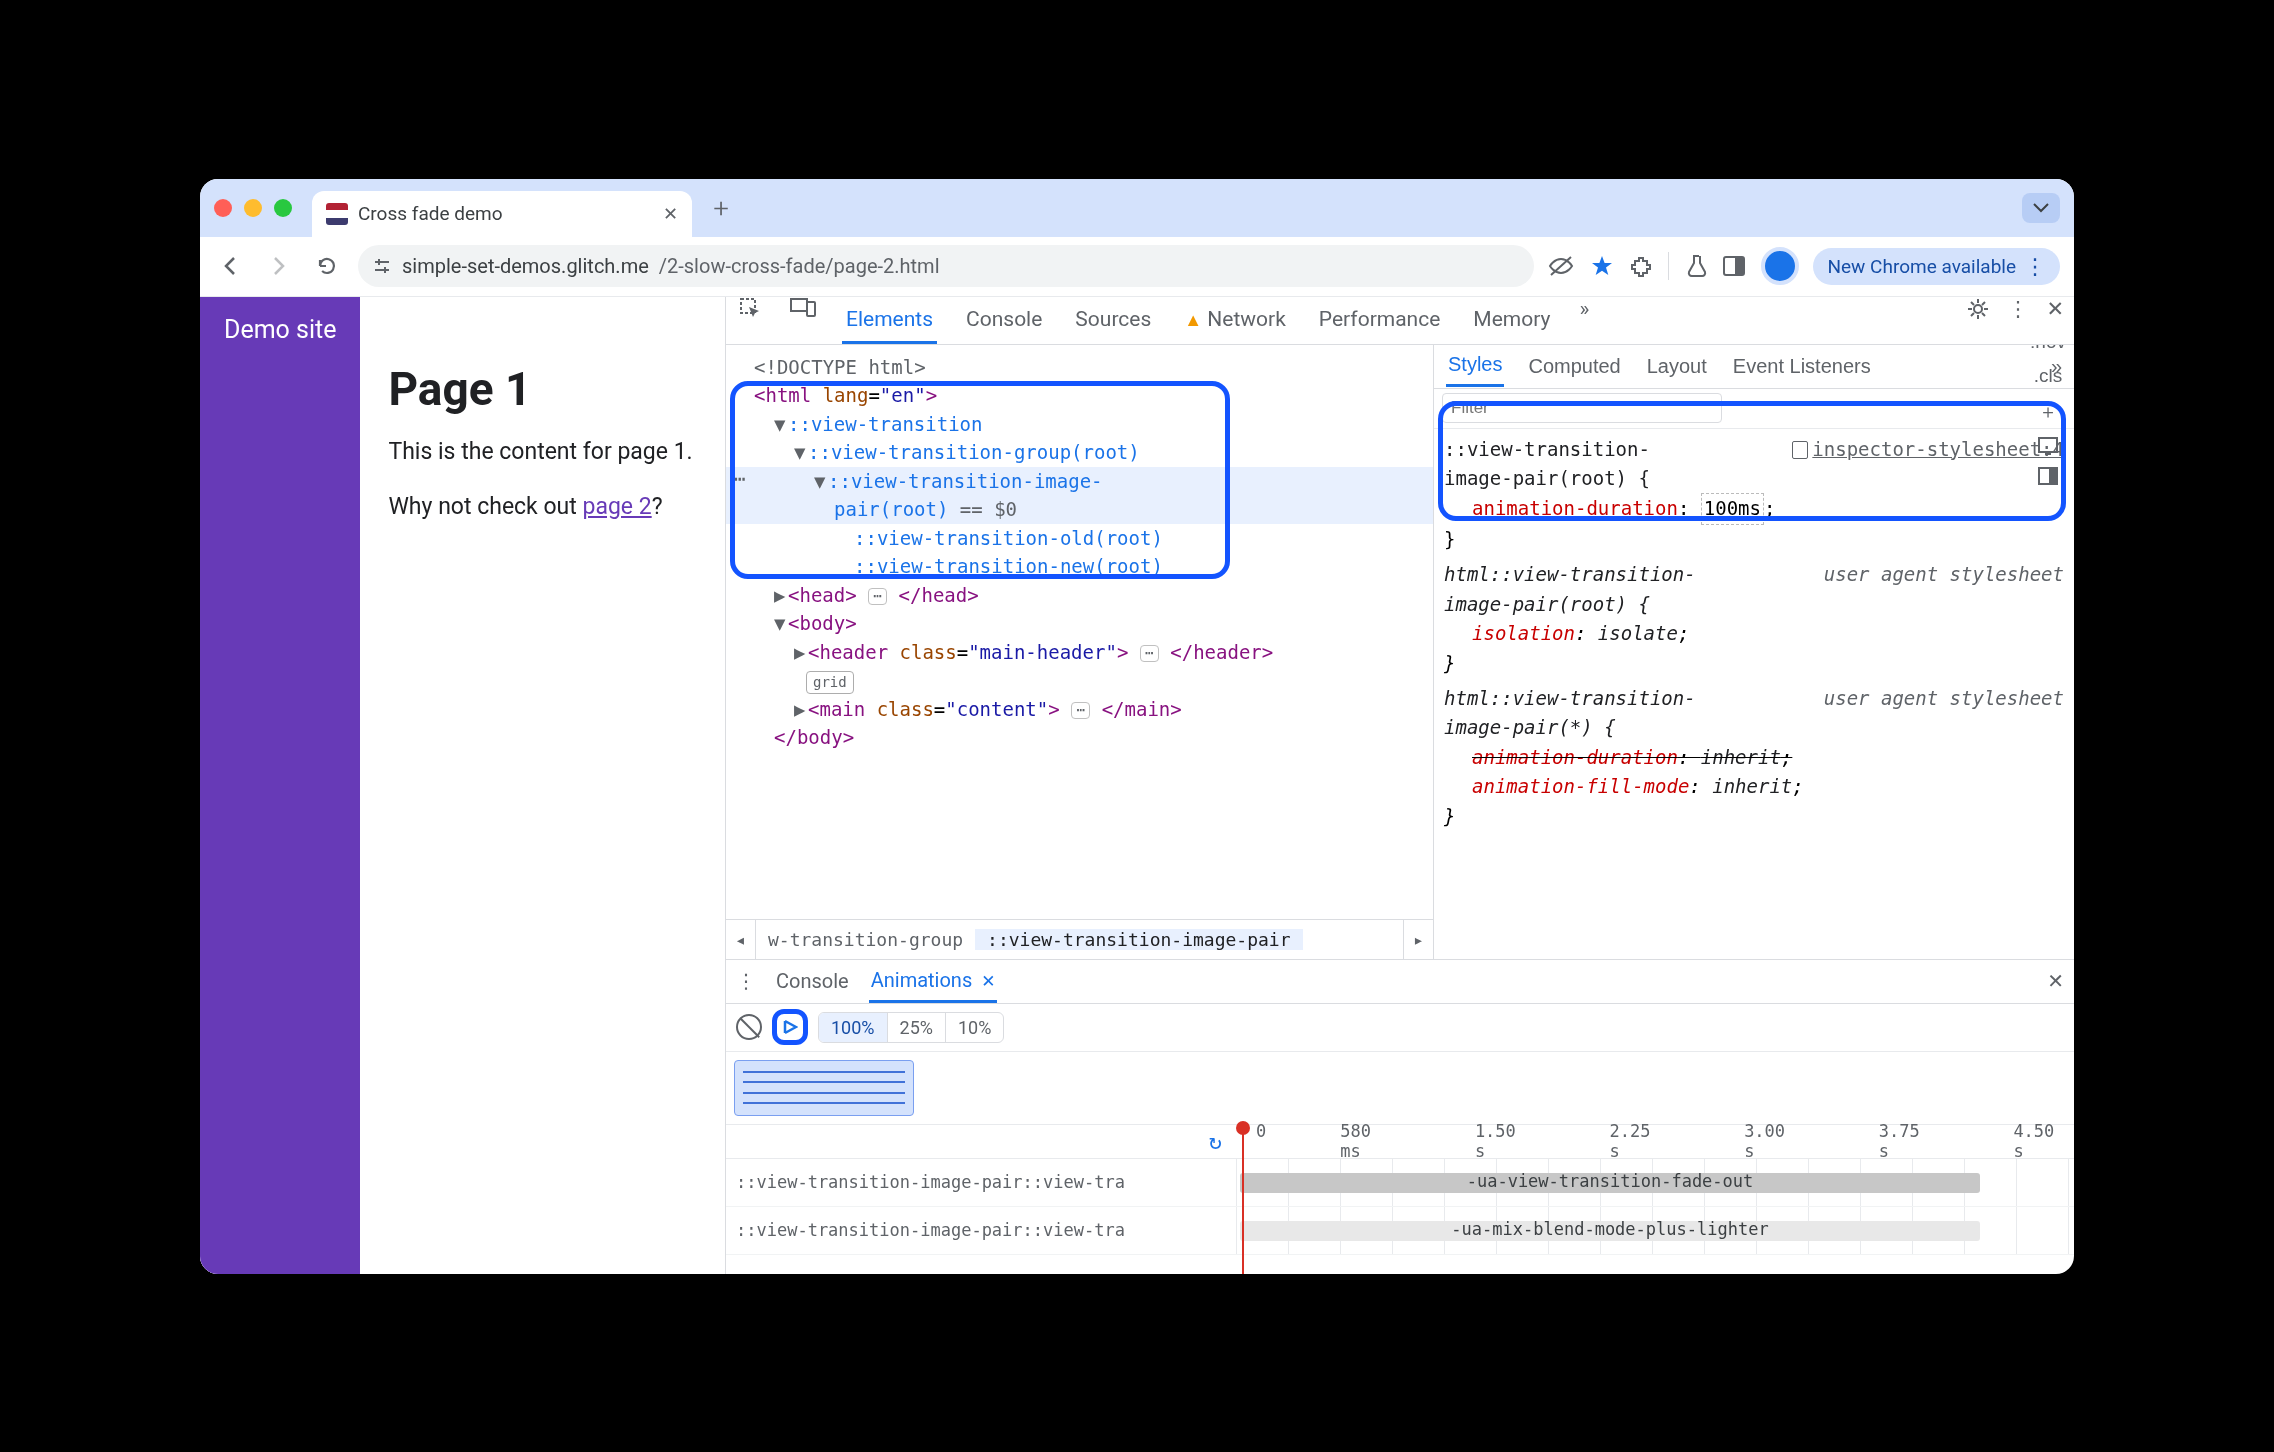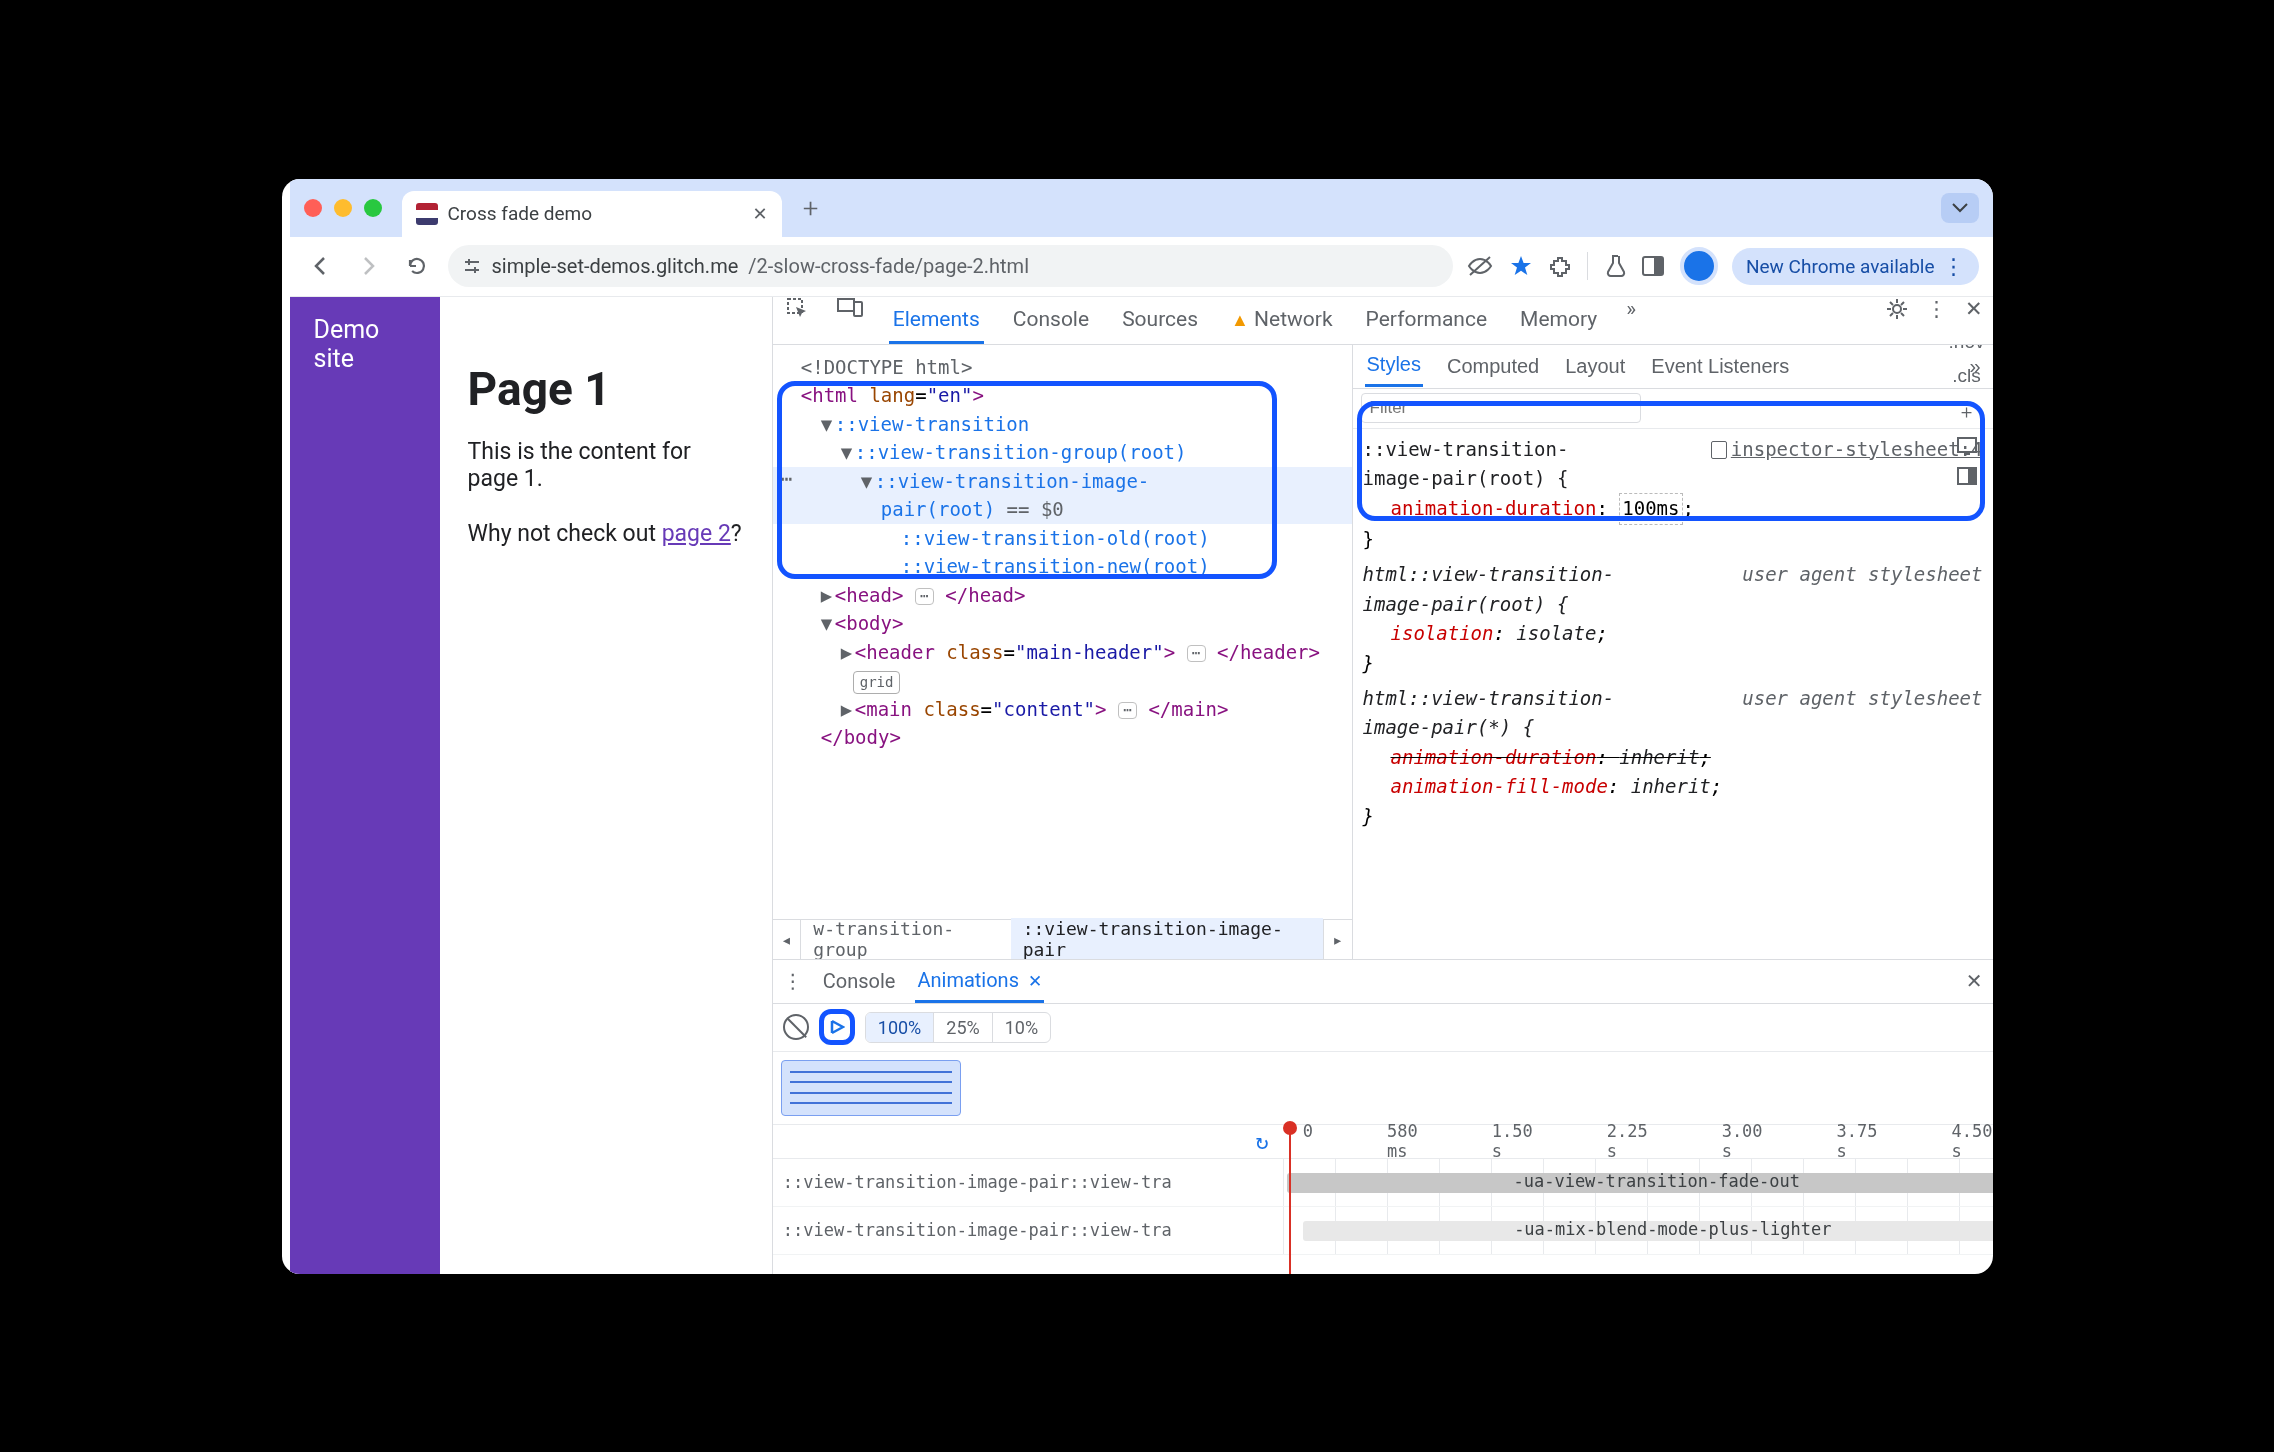--- a/index.html
+++ b/index.html
@@ -7,29 +7,28 @@
     margin: 0;
     background: #000;
     font-family: -apple-system, BlinkMacSystemFont, "Segoe UI", Roboto, sans-serif;
     width: 2274px;
     height: 1452px;
     display: flex;
     align-items: center;
     justify-content: center;
   }
   .window {
-    width: 1711px;
+    width: 1874px;
     height: 1095px;
     background: #fff;
     border-radius: 18px;
     overflow: hidden;
     display: flex;
     flex-direction: column;
     box-shadow: 0 40px 80px rgba(0,0,0,.45);
-    padding-left: 8px;
   }
   
   .tabstrip {
     background: #d4e2fc;
     height: 58px;
     display: flex;
     align-items: center;
     padding: 0 14px;
     gap: 10px;
   }
@@ -413,21 +412,21 @@
               <div class="name">::view-transition-image-pair::view-tra</div>
               <div class="track">
                   <div class="bar" style="left:4px;width:740px;">
                     <span class="lbl">-ua-view-transition-fade-out</span>
                   </div>
                 </div>
             </div>
             <div class="tl-row">
               <div class="name">::view-transition-image-pair::view-tra</div>
               <div class="track">
-                  <div class="bar" style="left:20px;width:740px;background:#e8e8e8;">
+                  <div class="bar" style="left:4px;width:740px;background:#e8e8e8;">
                     <span class="lbl">-ua-mix-blend-mode-plus-lighter</span>
                   </div>
                 </div>
             </div>
             <div class="playhead" style="left:516px;"></div>
           </div>
         </div>
       </div>
     </div>
   </div>

